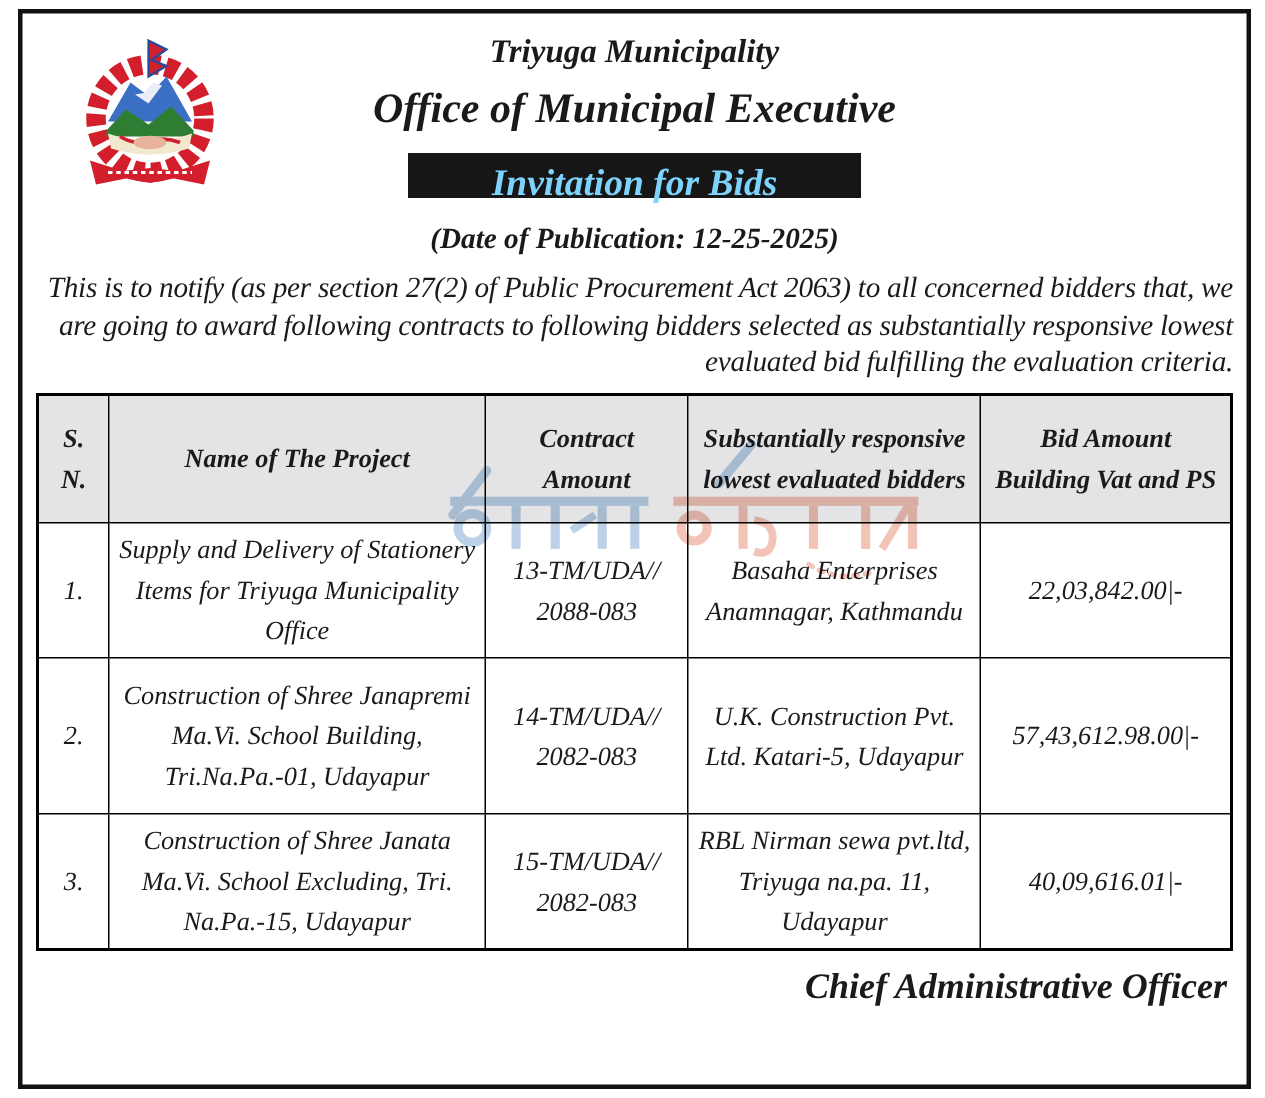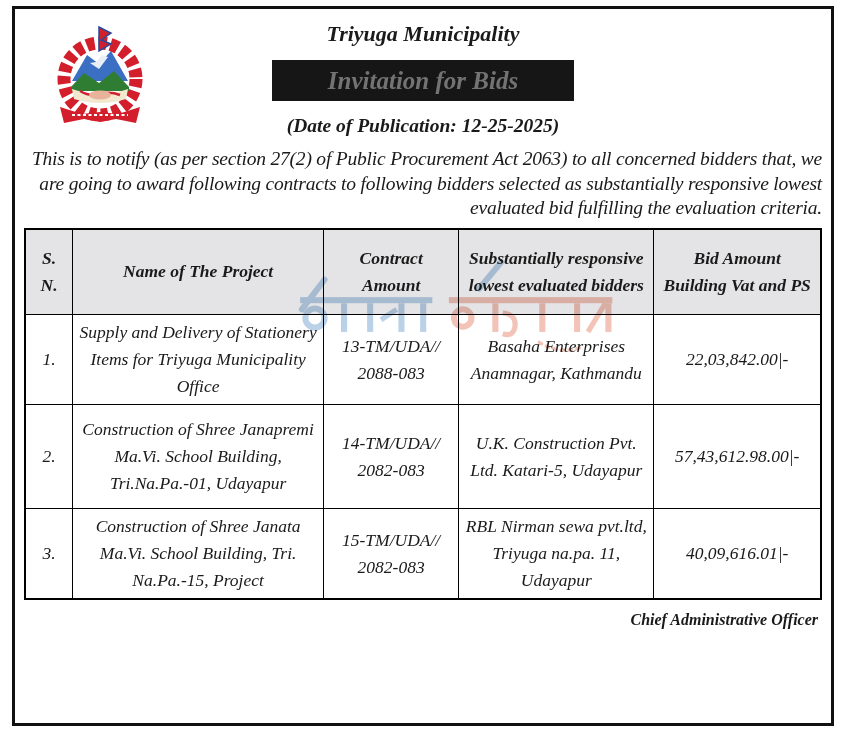--- a/index.html
+++ b/index.html
@@ -16,22 +16,22 @@
     font-style:italic;
   }
   
   .header{position:relative;text-align:center;padding-top:12px;}
   .emblem{position:absolute;left:26px;top:16px;width:100px;height:106px;}
   .muni-title{font-size:22px;font-weight:bold;line-height:26px;}
   .office-title{font-size:28px;font-weight:bold;line-height:32px;margin-top:10px;}
   .location{font-size:18px;font-weight:bold;line-height:20px;margin-top:13px;}
   .banner{
     display:inline-block;margin-top:13px;
-    background:#161616;color:#737373;
-    font-size:25px;font-weight:bold;line-height:41px;height:41px;
+    background:#161616;color:#7dd3fc;
+    font-size:25px;font-weight:bold;line-height:41px;height:30px;
     padding:0 56px;
   }
   .pub-date{font-size:19.5px;font-weight:bold;margin-top:14px;}
   
   .notice{
     margin:10px 0 0 0;
     font-size:19.5px;line-height:24.5px;letter-spacing:-0.2px;
     text-align:right;
   }
   
@@ -60,21 +60,21 @@
   col.c-contract{width:17%;}
   col.c-bidder{width:24.5%;}
   col.c-amount{width:21%;}
   
   .watermark{
     position:absolute;left:228px;top:30px;width:405px;height:100px;
     mix-blend-mode:multiply;pointer-events:none;opacity:.95;
   }
   
   .signature{
-    text-align:right;font-size:16px;font-weight:bold;
+    text-align:right;font-size:24px;font-weight:bold;
     margin-top:11px;padding-right:4px;
   }
 </style>
 </head>
 <body>
 
 <div class="frame">
 
   <div class="header">
 
@@ -95,20 +95,21 @@
         <ellipse cx="50" cy="70" rx="11" ry="4.5" fill="#e8b39a"></ellipse>
 
         <path d="M49,2 L49,26 L61,19 L51,15 L61,8 Z" fill="#d0202c" stroke="#27499c" stroke-width="1.5"></path>
 
         <path d="M10,82 L32,89 L50,87 L68,89 L90,82 L86,98 L66,94 L50,97 L34,94 L14,98 Z" fill="#d31f2b"></path>
         <path d="M22,90 h56" stroke="#ffffff" stroke-width="2" stroke-dasharray="3 2.5"></path>
       </svg>
     </div>
 
     <div class="muni-title">Triyuga Municipality</div>
+    <div class="office-title">Office of Municipal Executive</div>
     <div><span class="banner">Invitation for Bids</span></div>
     <div class="pub-date">(Date of Publication: 12-25-2025)</div>
   </div>
 
   <p class="notice">This is to notify (as per section 27(2) of Public Procurement Act 2063) to all concerned bidders that, we are going to award following contracts to following bidders selected as substantially responsive lowest evaluated bid fulfilling the evaluation criteria.</p>
 
   <div class="table-wrap">
 
     <table>
       <colgroup>
@@ -137,21 +138,21 @@
         </tr>
         <tr class="r2">
           <td>2.</td>
           <td>Construction of Shree Janapremi Ma.Vi. School Building, Tri.Na.Pa.-01, Udayapur</td>
           <td>14-TM/UDA// 2082-083</td>
           <td>U.K. Construction Pvt. Ltd. Katari-5, Udayapur</td>
           <td>57,43,612.98.00|-</td>
         </tr>
         <tr class="r3">
           <td>3.</td>
-          <td>Construction of Shree Janata Ma.Vi. School Building, Tri. Na.Pa.-15, Project</td>
+          <td>Construction of Shree Janata Ma.Vi. School Excluding, Tri. Na.Pa.-15, Udayapur</td>
           <td>15-TM/UDA// 2082-083</td>
           <td>RBL Nirman sewa pvt.ltd, Triyuga na.pa. 11, Udayapur</td>
           <td>40,09,616.01|-</td>
         </tr>
       </tbody>
     </table>
 
     <div class="watermark">
       
       <svg width="405" height="100" viewBox="0 -15 405 115">

